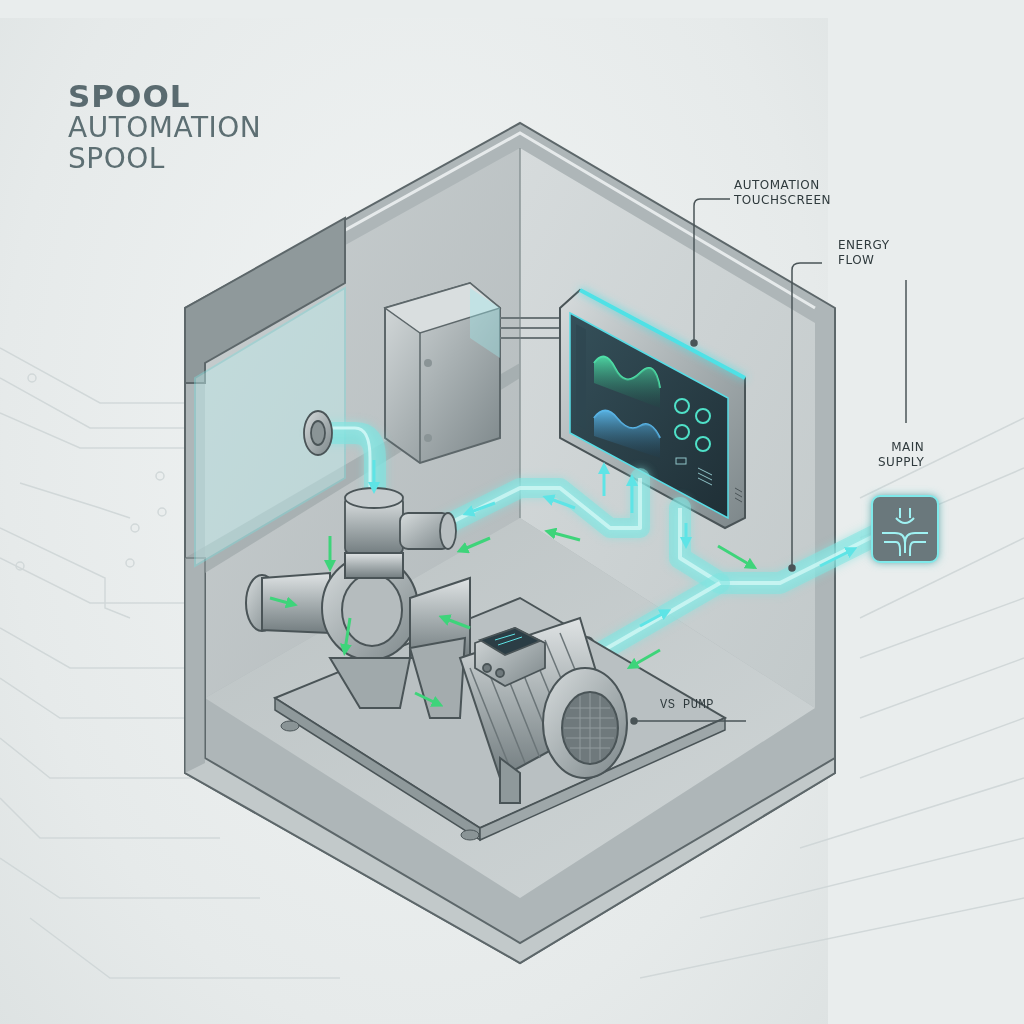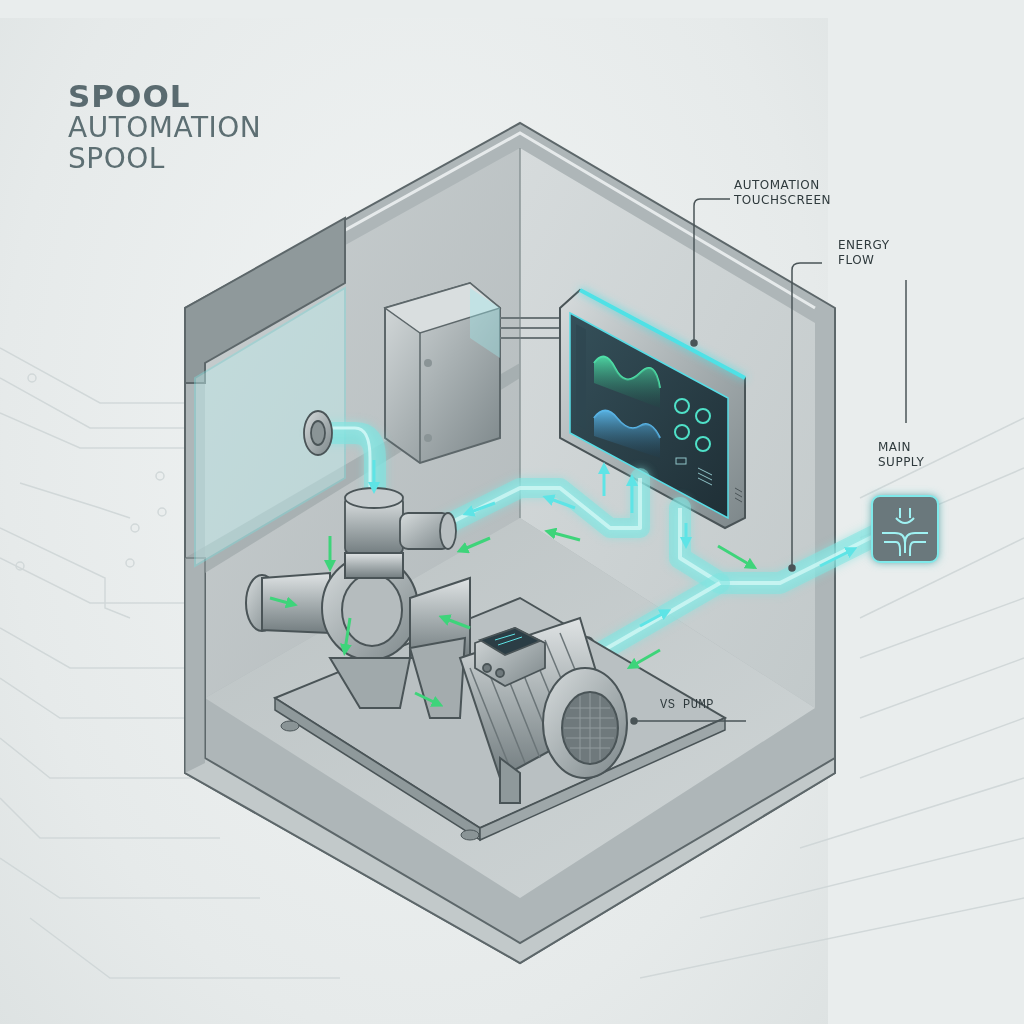--- a/index.html
+++ b/index.html
@@ -300,20 +300,20 @@
     <div class="t2">SPOOL</div>
   </div>
 
   <div class="label" style="left:734px; top:160px;">
     <div>AUTOMATION</div>
     <div>TOUCHSCREEN</div>
   </div>
 
   <div class="label" style="left:838px; top:220px;">ENERGY FLOW</div>
 
-  <div class="label" style="left:878px; top:422px; text-align:left;">
+  <div class="label" style="left:878px; top:422px; text-align:right;">
     <div>MAIN</div>
     <div>SUPPLY</div>
   </div>
 
   <div class="label" style="left:660px; top:680px;font-family:Liberation Mono, monospace;">VS PUMP</div>
 
 </div>
 
 </body></html>

